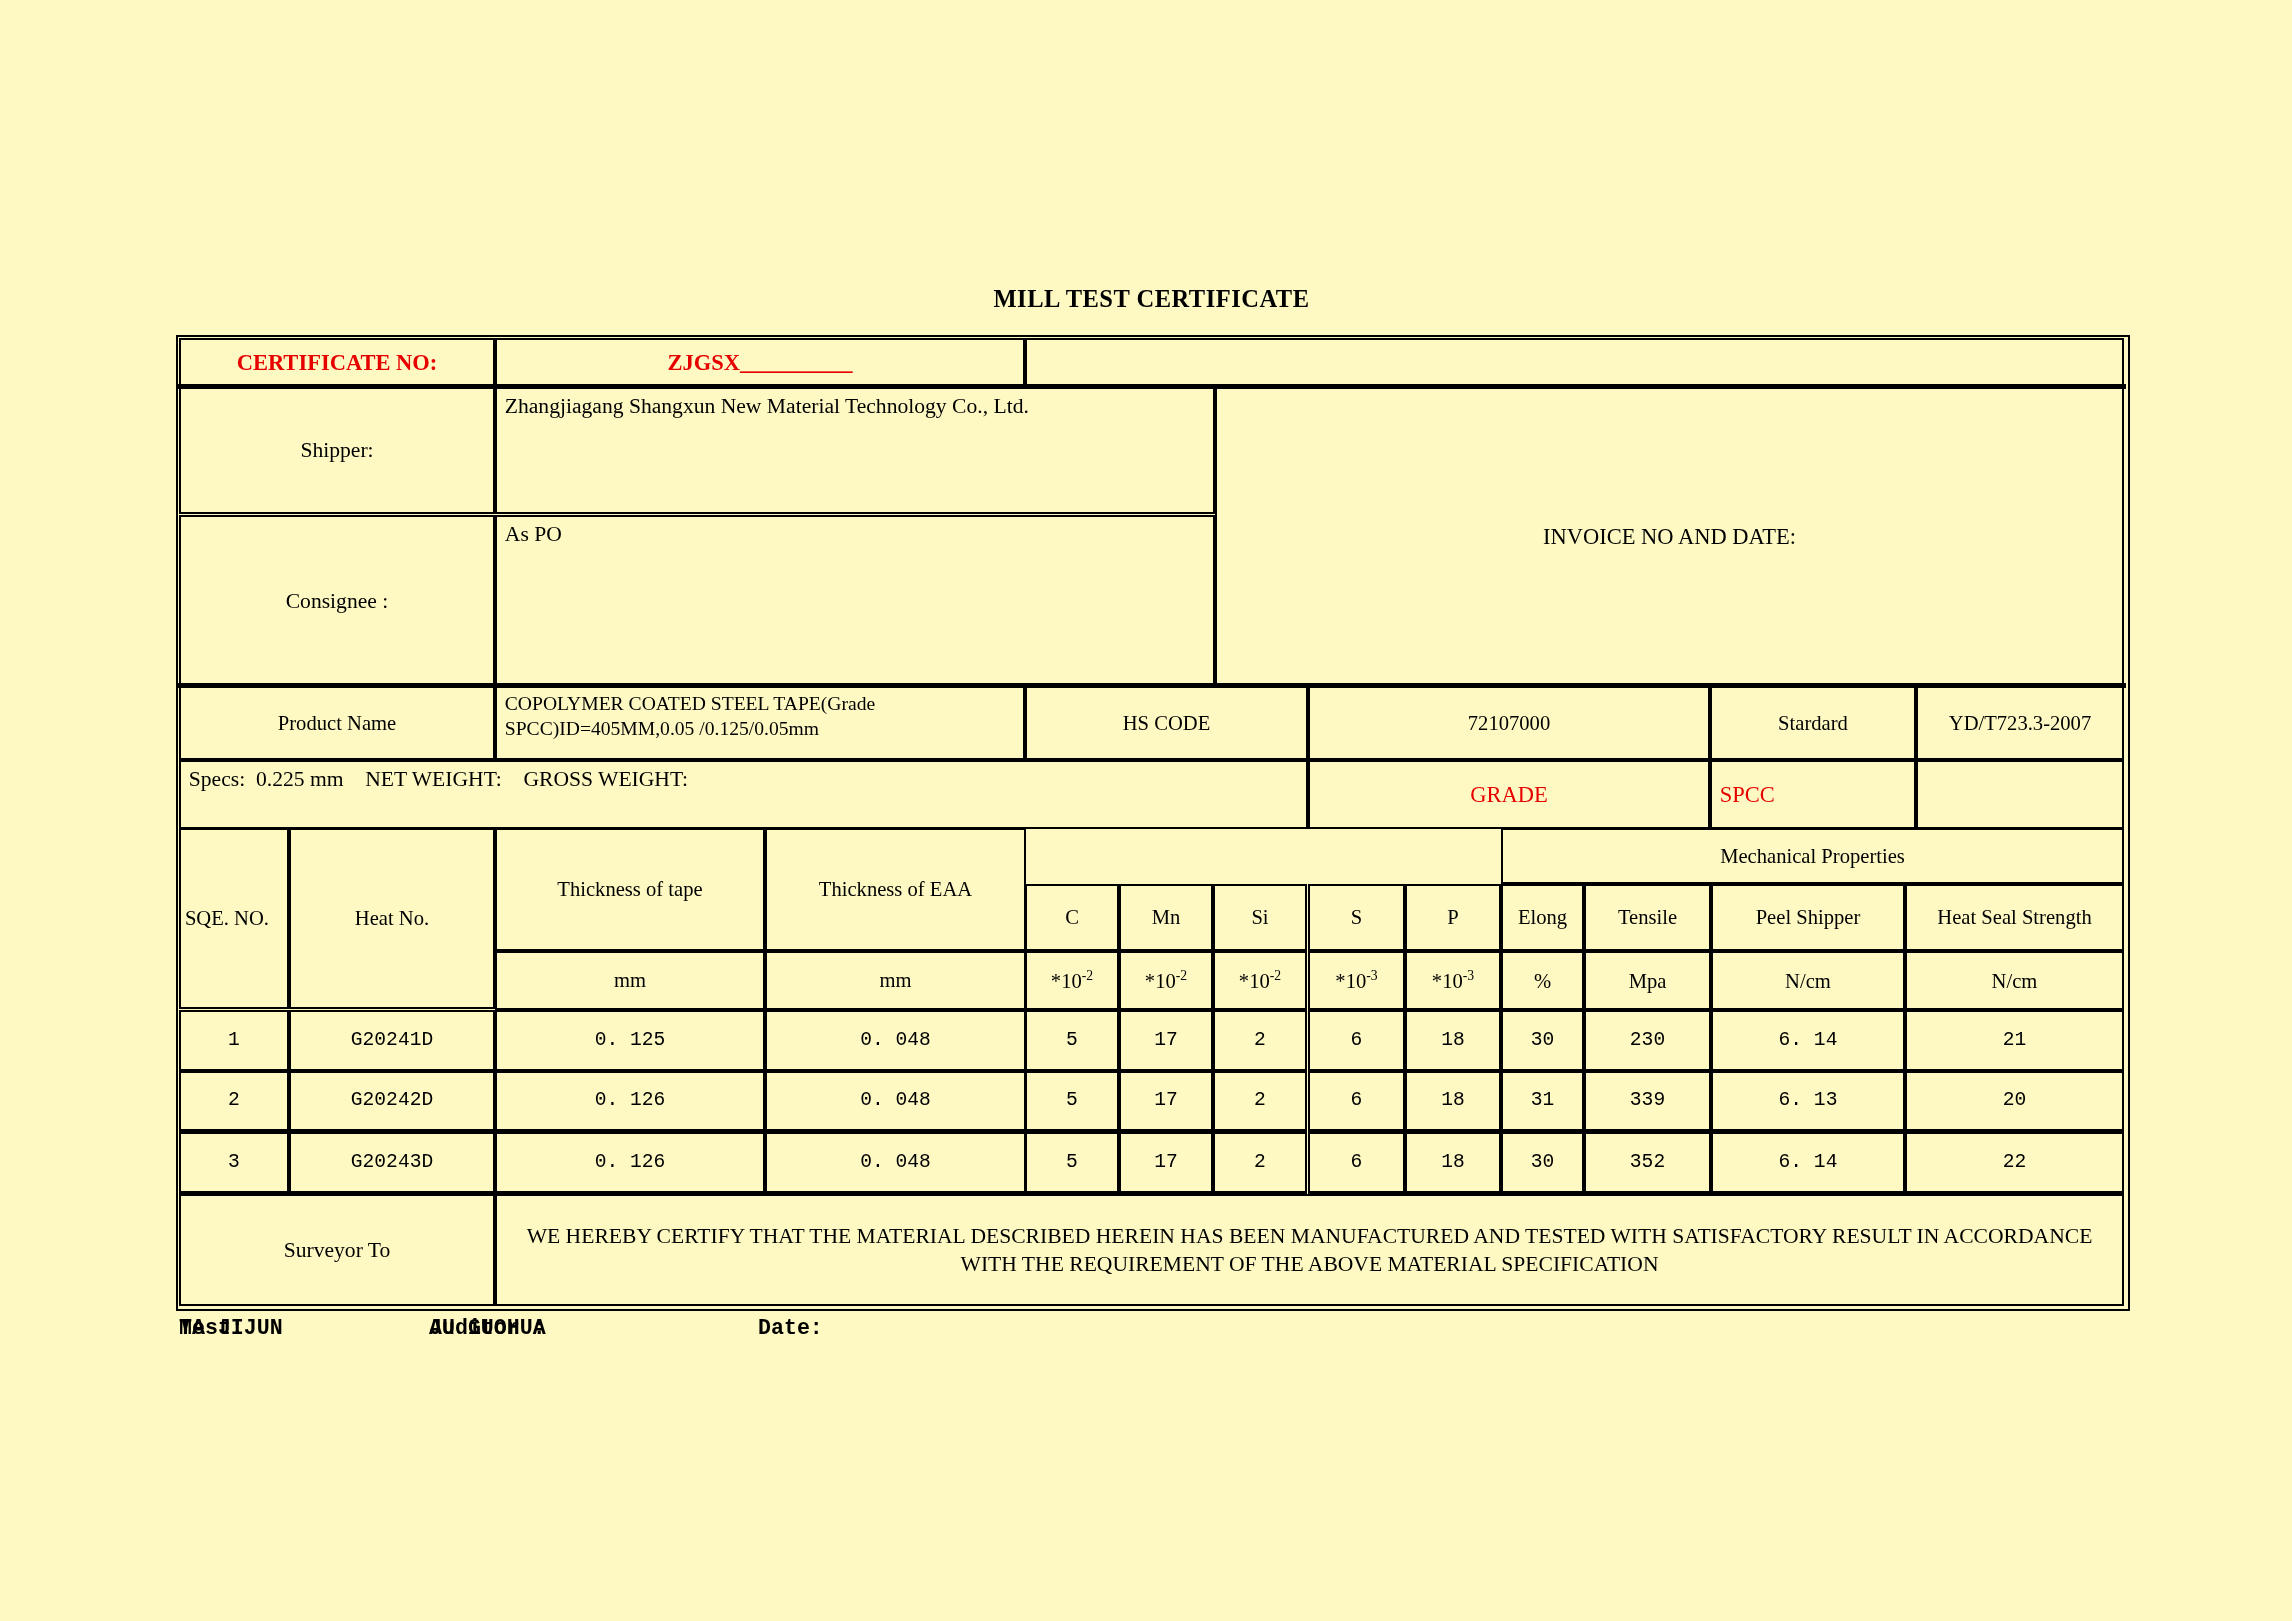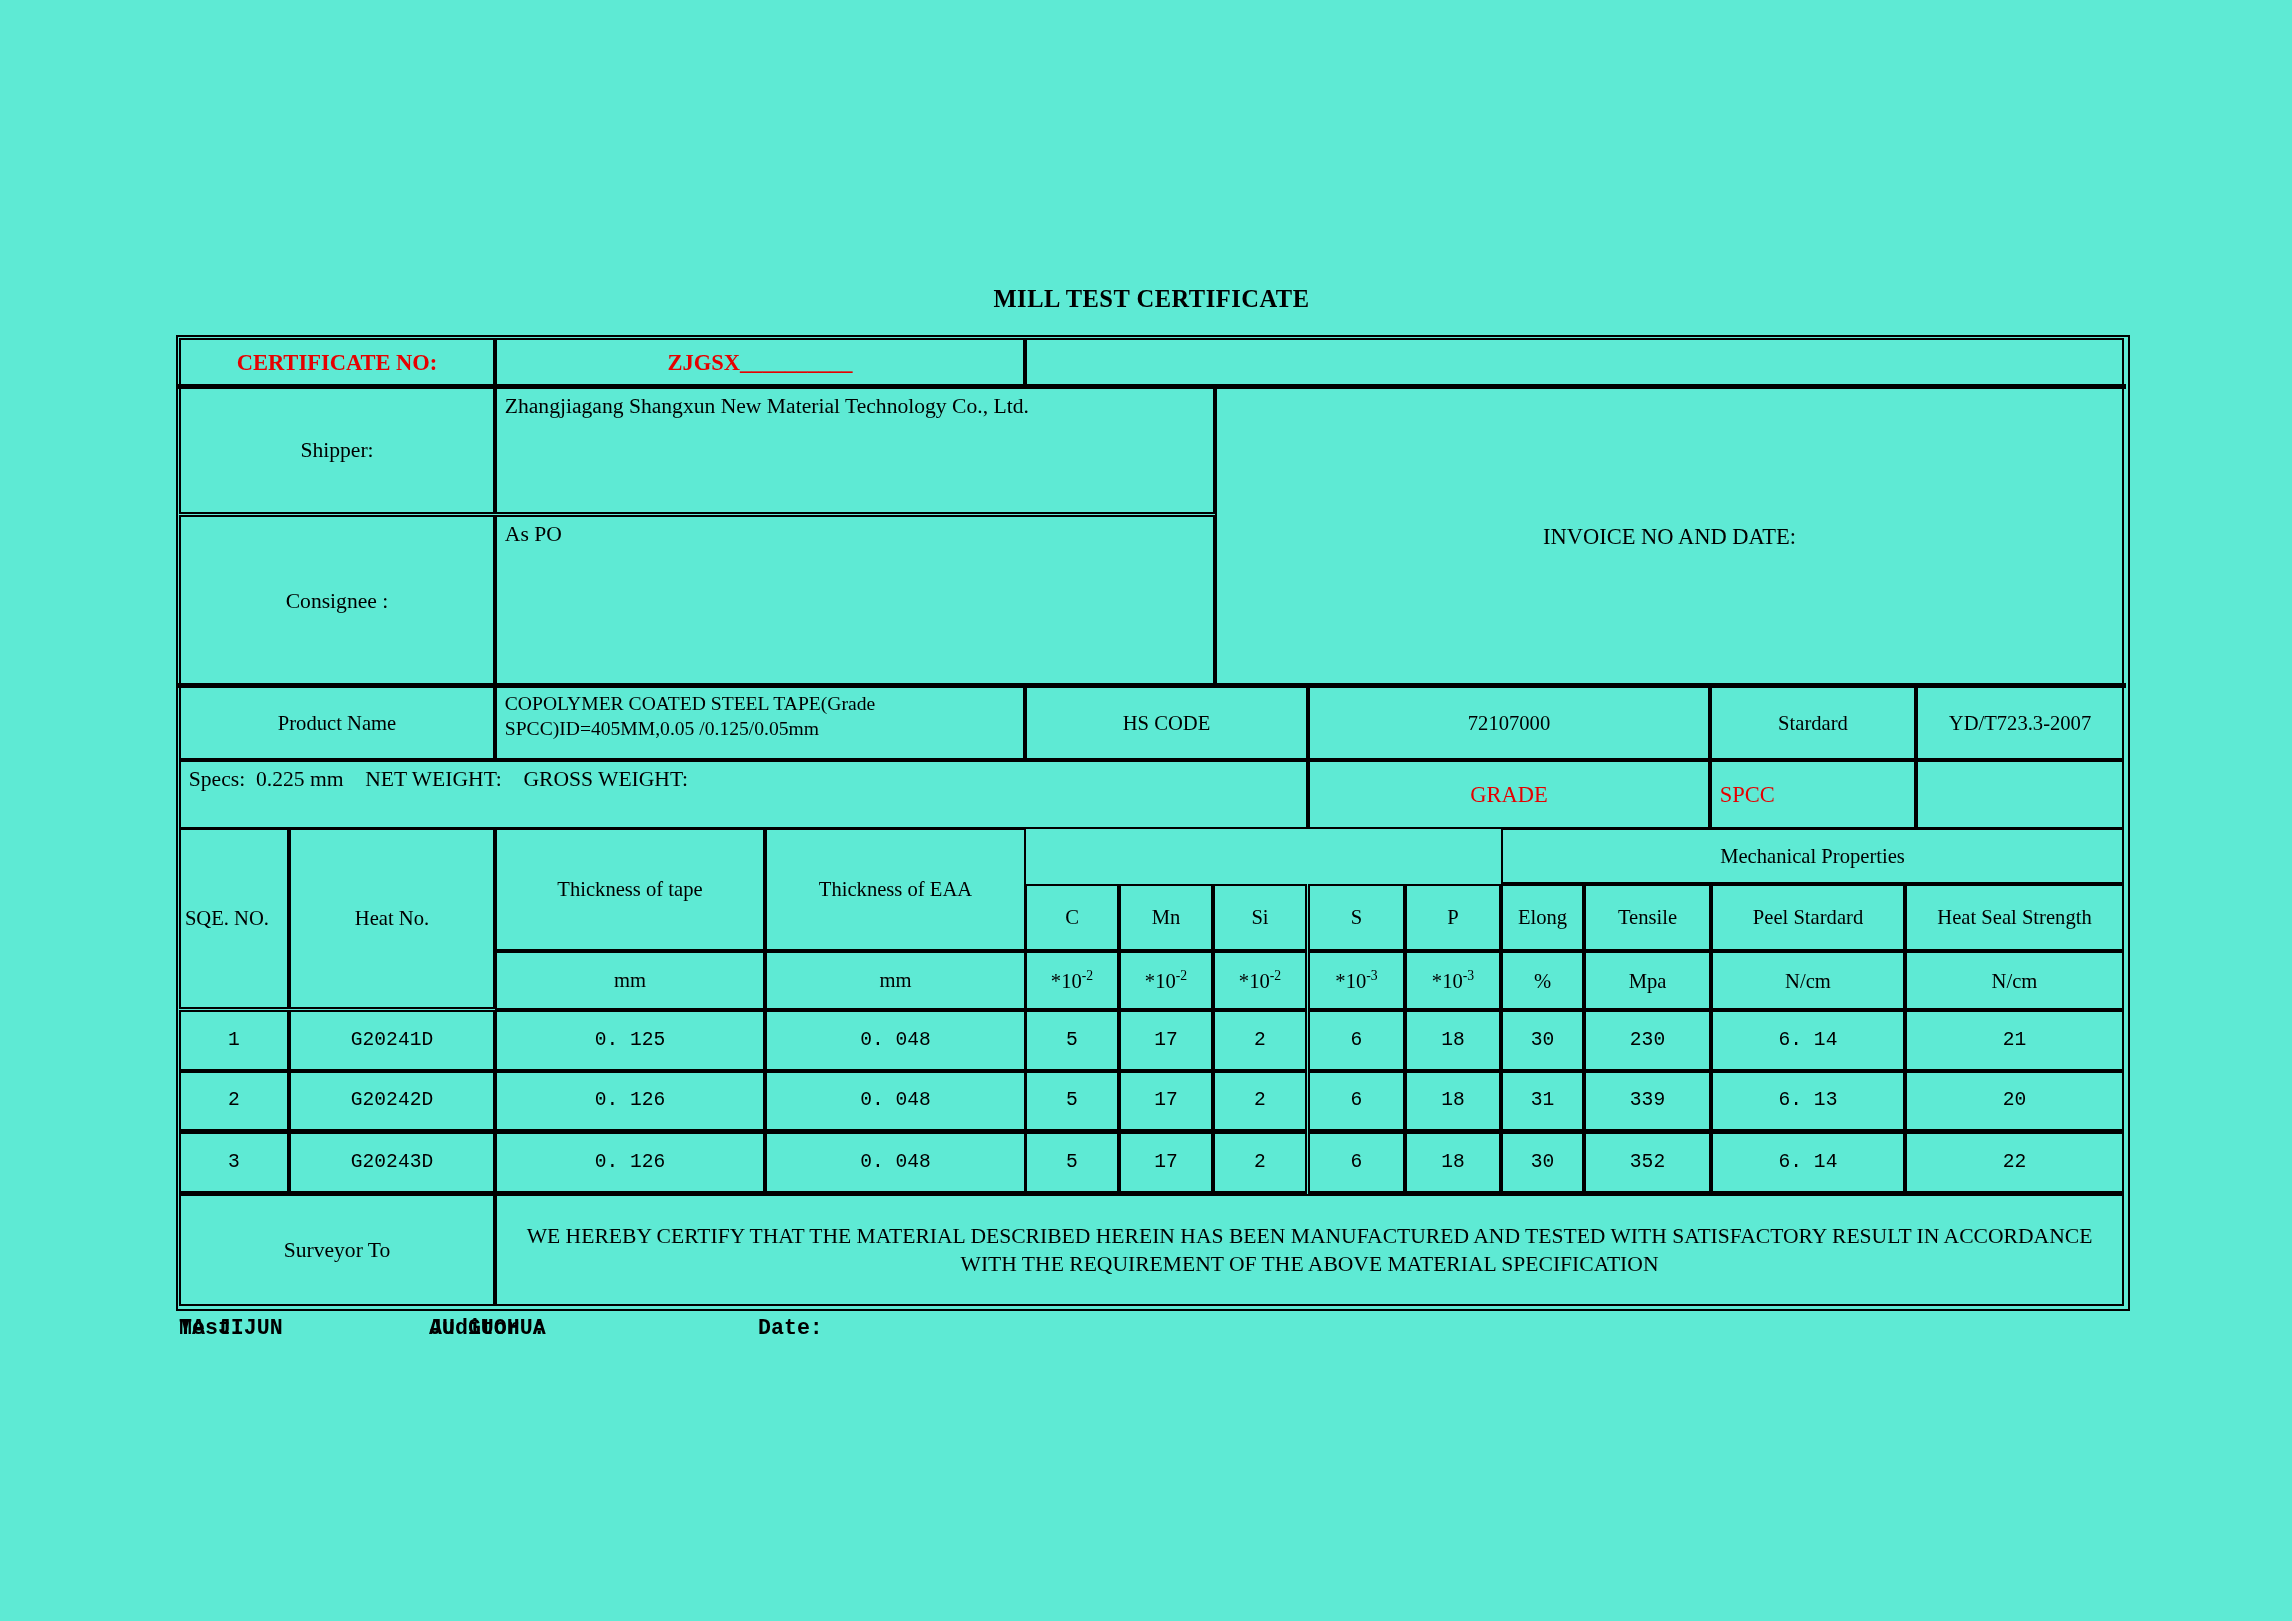--- a/index.html
+++ b/index.html
@@ -1,16 +1,16 @@
 <!DOCTYPE html>
 <html><head>
 <meta charset="utf-8">
 <style>
   html,body{margin:0;padding:0;background:#ffffff;}
-  .page{position:relative;width:2293px;height:1621px;background:#5eead4;
+  .page{position:relative;width:2293px;height:1621px;background:#fef9c3;
         font-family:"Liberation Serif",serif;color:#000;overflow:hidden;}
   .title{position:absolute;left:179px;top:285px;width:1945px;text-align:center;
          font-size:24.5px;font-weight:bold;letter-spacing:0.5px;}
   .cell{position:absolute;box-sizing:border-box;border:2px solid #000;
         display:flex;align-items:center;justify-content:center;text-align:center;
         font-size:20.6px;line-height:1.3;}
   .outline{position:absolute;left:176px;top:335px;width:1950px;height:972px;
            border:2.9px solid #000;pointer-events:none;background:transparent;}
   .certline{position:absolute;left:176px;top:384px;width:1950px;height:4.9px;background:#000;pointer-events:none;}
   .prodline{position:absolute;left:176px;top:683px;width:1950px;height:4.9px;background:#000;pointer-events:none;}
@@ -70,21 +70,21 @@
   <div class="cell" style="left:765px;top:951px;width:261px;height:59px">mm</div>
   <div class="cell" style="left:1501px;top:828px;width:623px;height:56px">Mechanical Properties</div>
 
   <div class="cell c4" style="top:884px;height:67px">C</div>
   <div class="cell c5" style="top:884px;height:67px">Mn</div>
   <div class="cell c6" style="top:884px;height:67px">Si</div>
   <div class="cell c7" style="top:884px;height:67px">S</div>
   <div class="cell c8" style="top:884px;height:67px">P</div>
   <div class="cell c9" style="top:884px;height:67px">Elong</div>
   <div class="cell c10" style="top:884px;height:67px">Tensile</div>
-  <div class="cell c11" style="top:884px;height:67px">Peel Stardard</div>
+  <div class="cell c11" style="top:884px;height:67px">Peel Shipper</div>
   <div class="cell c12" style="top:884px;height:67px">Heat Seal Strength</div>
 
   <div class="cell c4" style="top:951px;height:59px">
       <span class="unit"><span>*10</span><sup>-2</sup></span>
     </div>
   <div class="cell c5" style="top:951px;height:59px">
       <span class="unit"><span>*10</span><sup>-2</sup></span>
     </div>
   <div class="cell c6" style="top:951px;height:59px">
       <span class="unit"><span>*10</span><sup>-2</sup></span>

